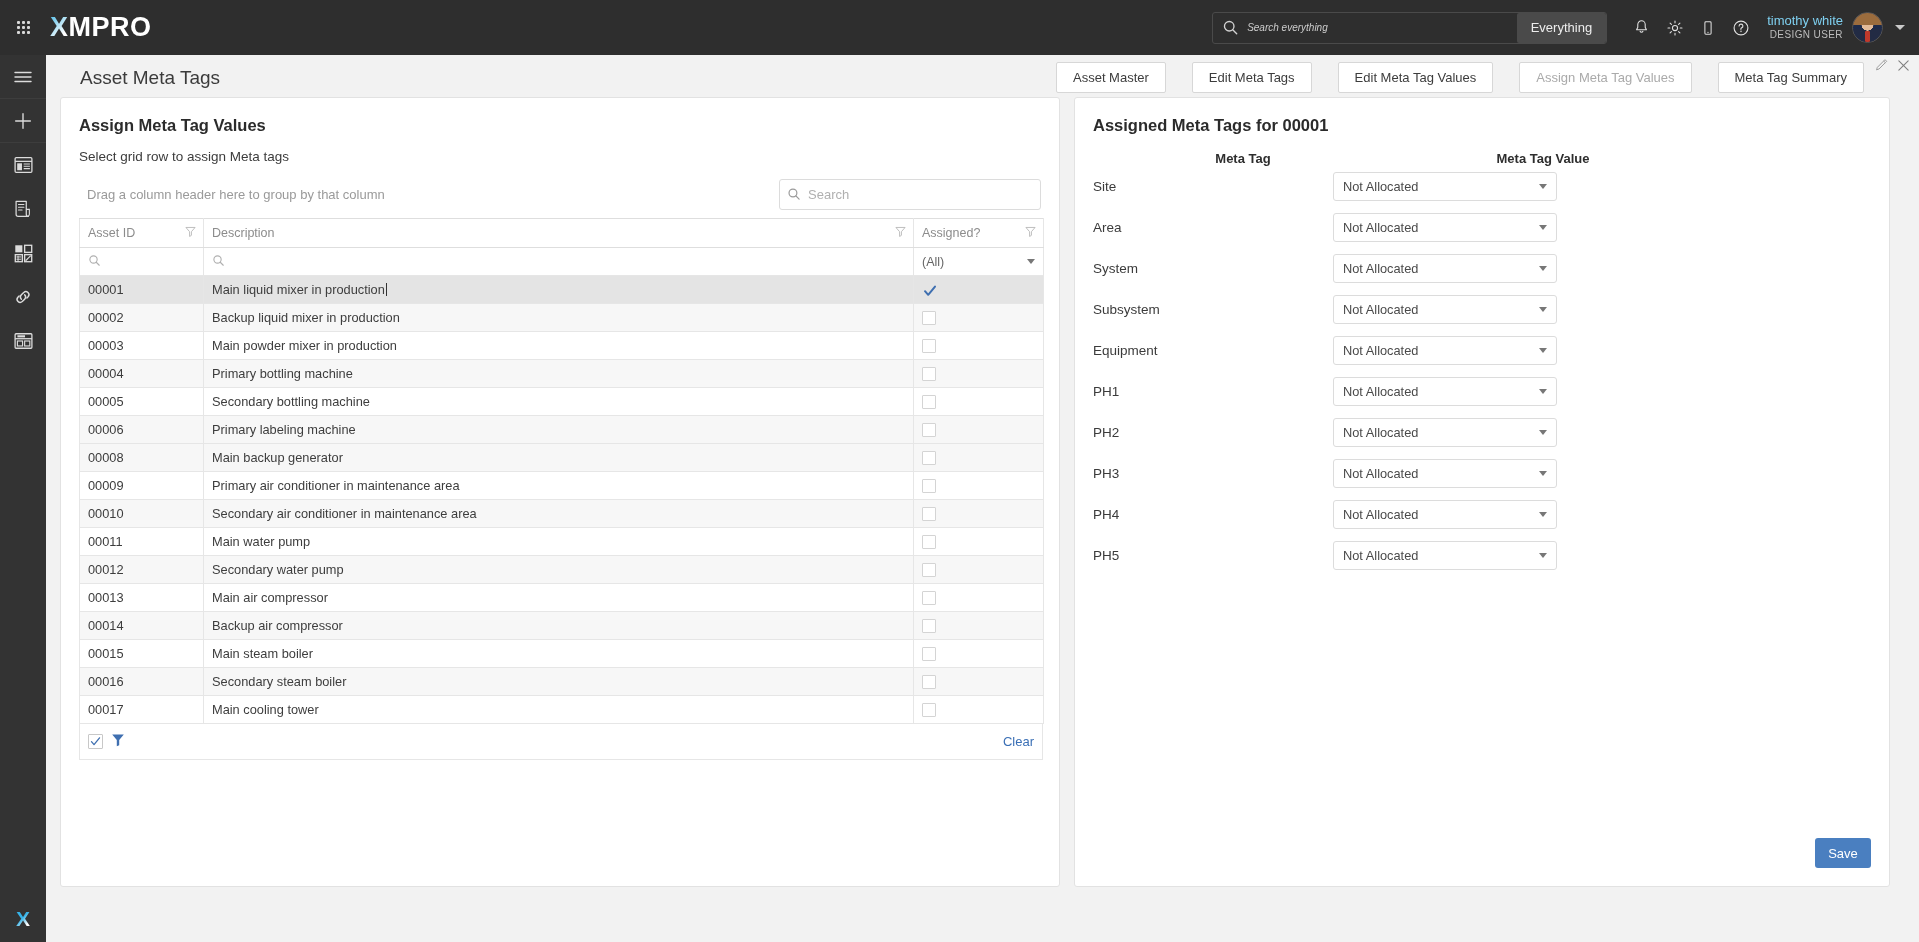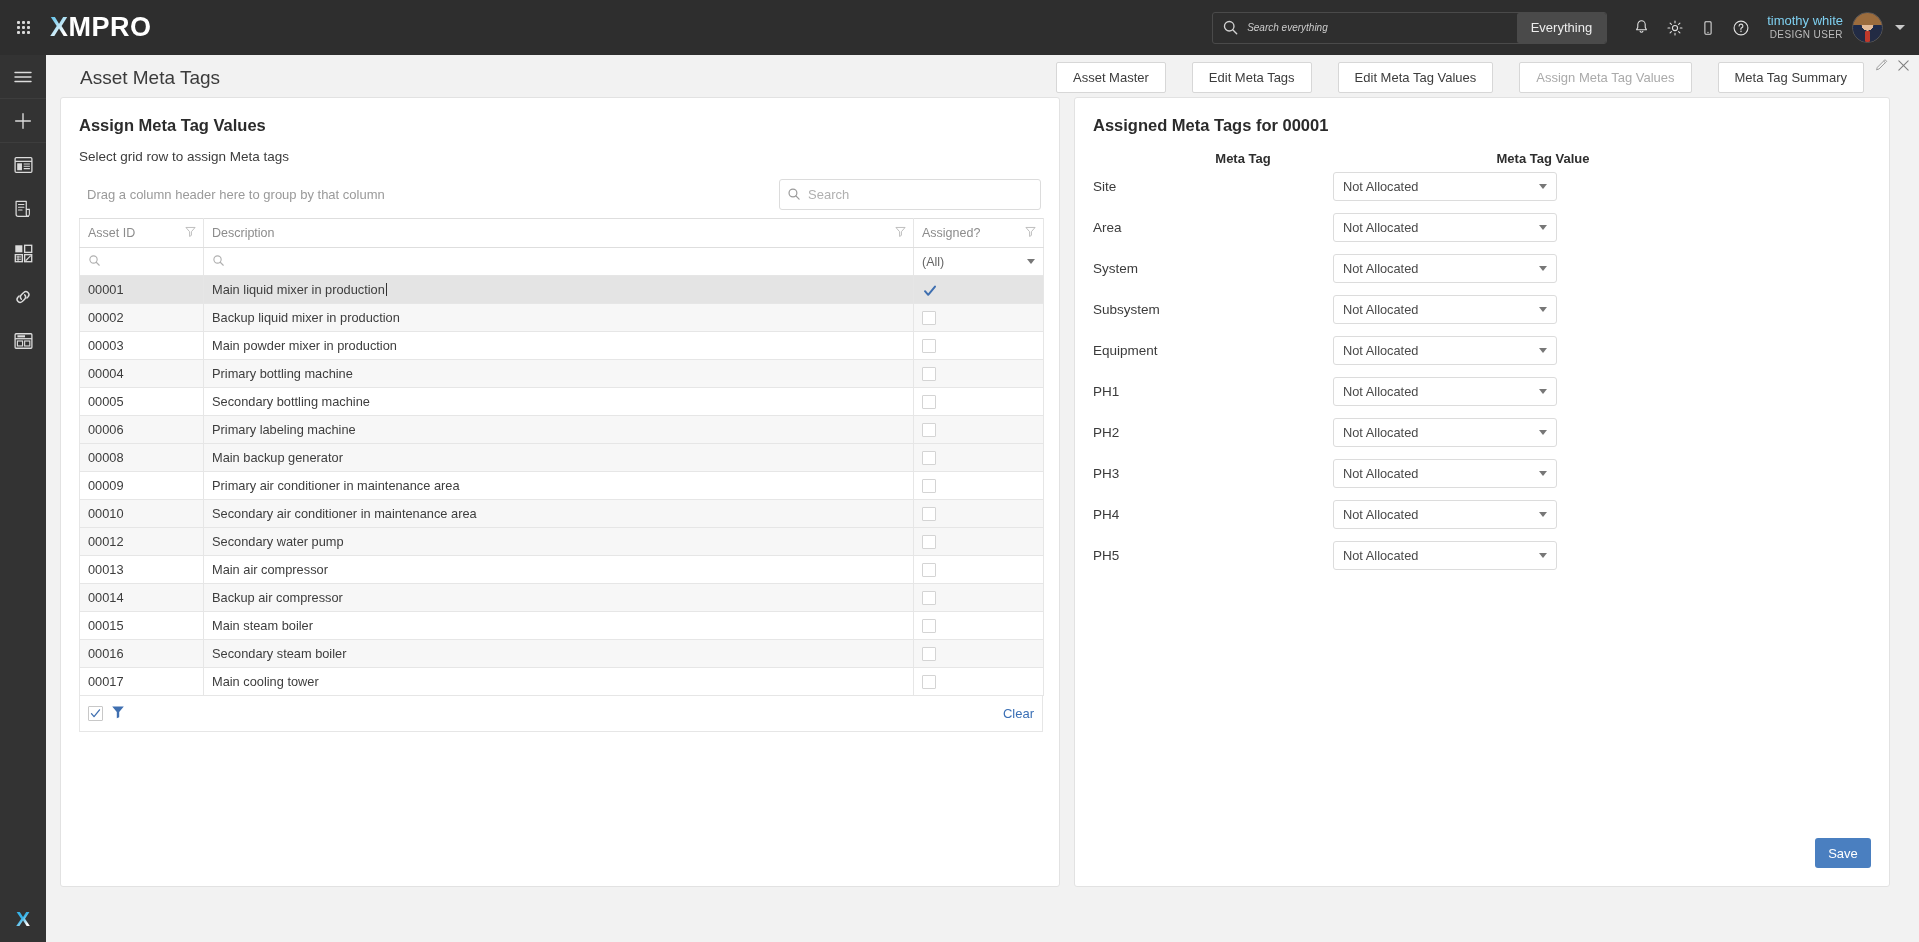--- a/index.html
+++ b/index.html
@@ -525,20 +525,25 @@
             <tr class="data-row">
               <td>00009</td>
               <td><span>Primary air conditioner in maintenance area</span></td>
               <td class="chk-cell"><span class="chkbox"></span></td>
             </tr>
             <tr class="data-row alt">
               <td>00010</td>
               <td><span>Secondary air conditioner in maintenance area</span></td>
               <td class="chk-cell"><span class="chkbox"></span></td>
             </tr>
+            <tr class="data-row">
+              <td>00011</td>
+              <td><span>Main water pump</span></td>
+              <td class="chk-cell"><span class="chkbox"></span></td>
+            </tr>
             <tr class="data-row alt">
               <td>00012</td>
               <td><span>Secondary water pump</span></td>
               <td class="chk-cell"><span class="chkbox"></span></td>
             </tr>
             <tr class="data-row">
               <td>00013</td>
               <td><span>Main air compressor</span></td>
               <td class="chk-cell"><span class="chkbox"></span></td>
             </tr>

